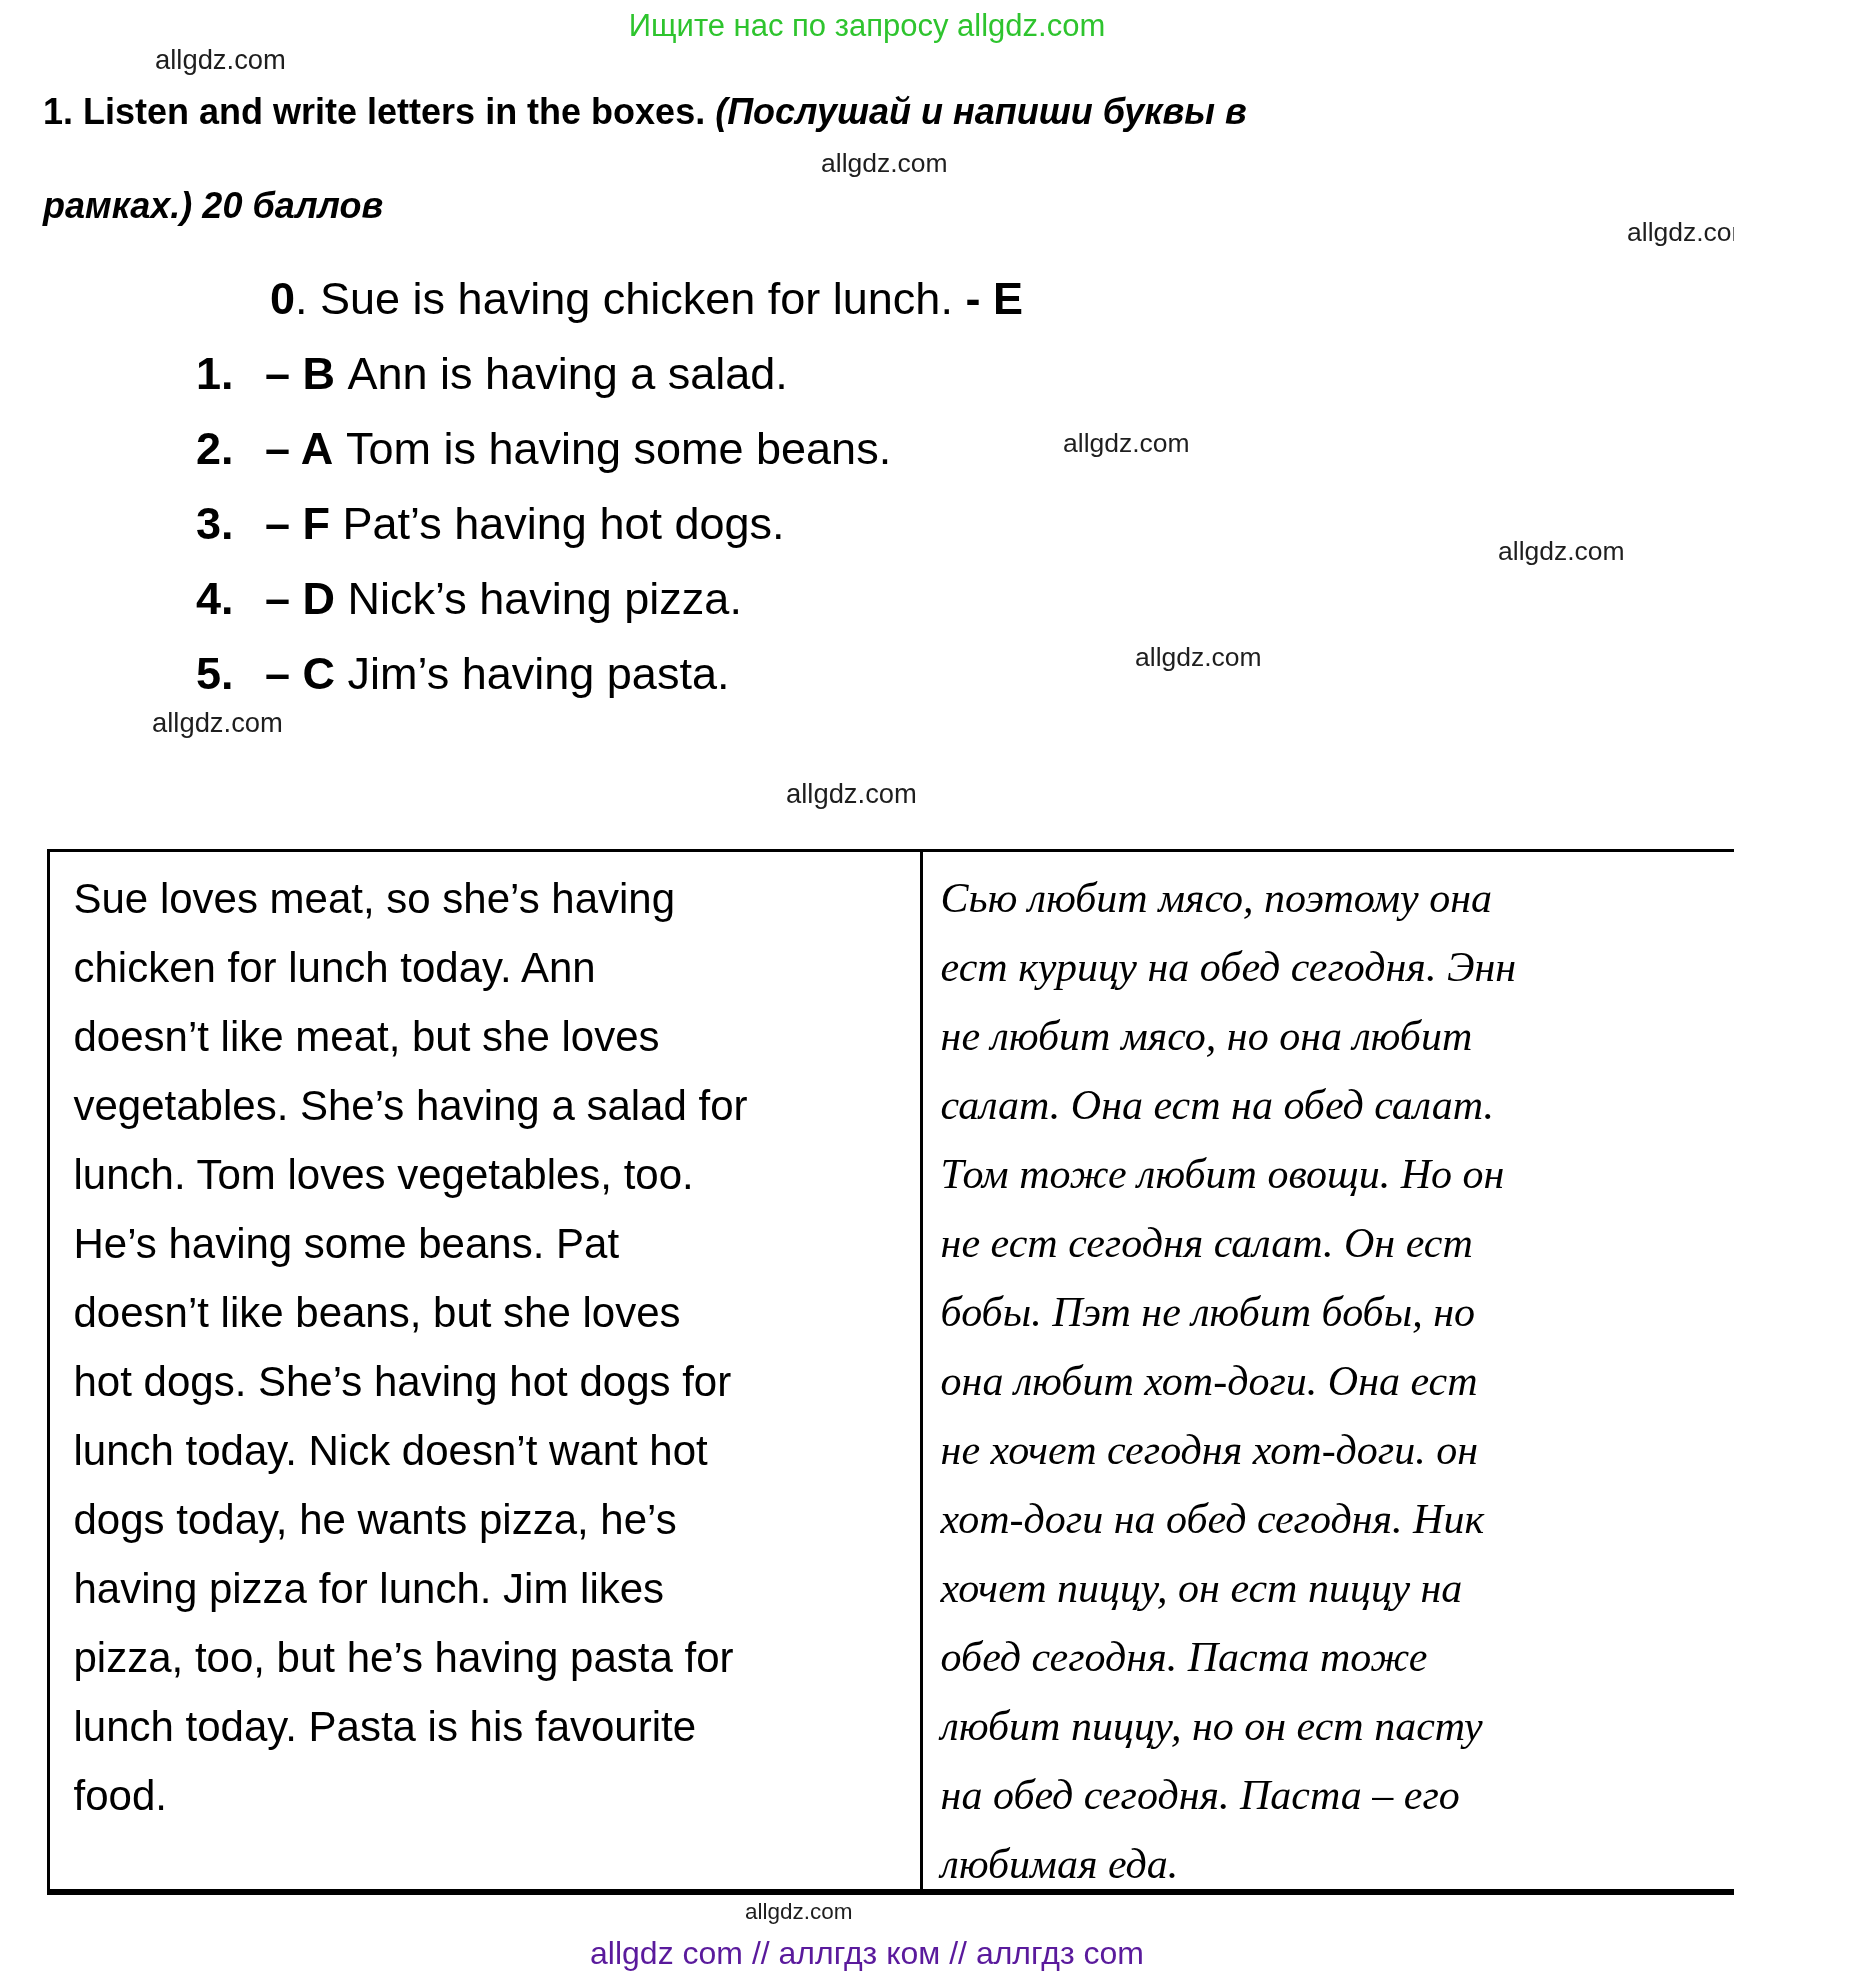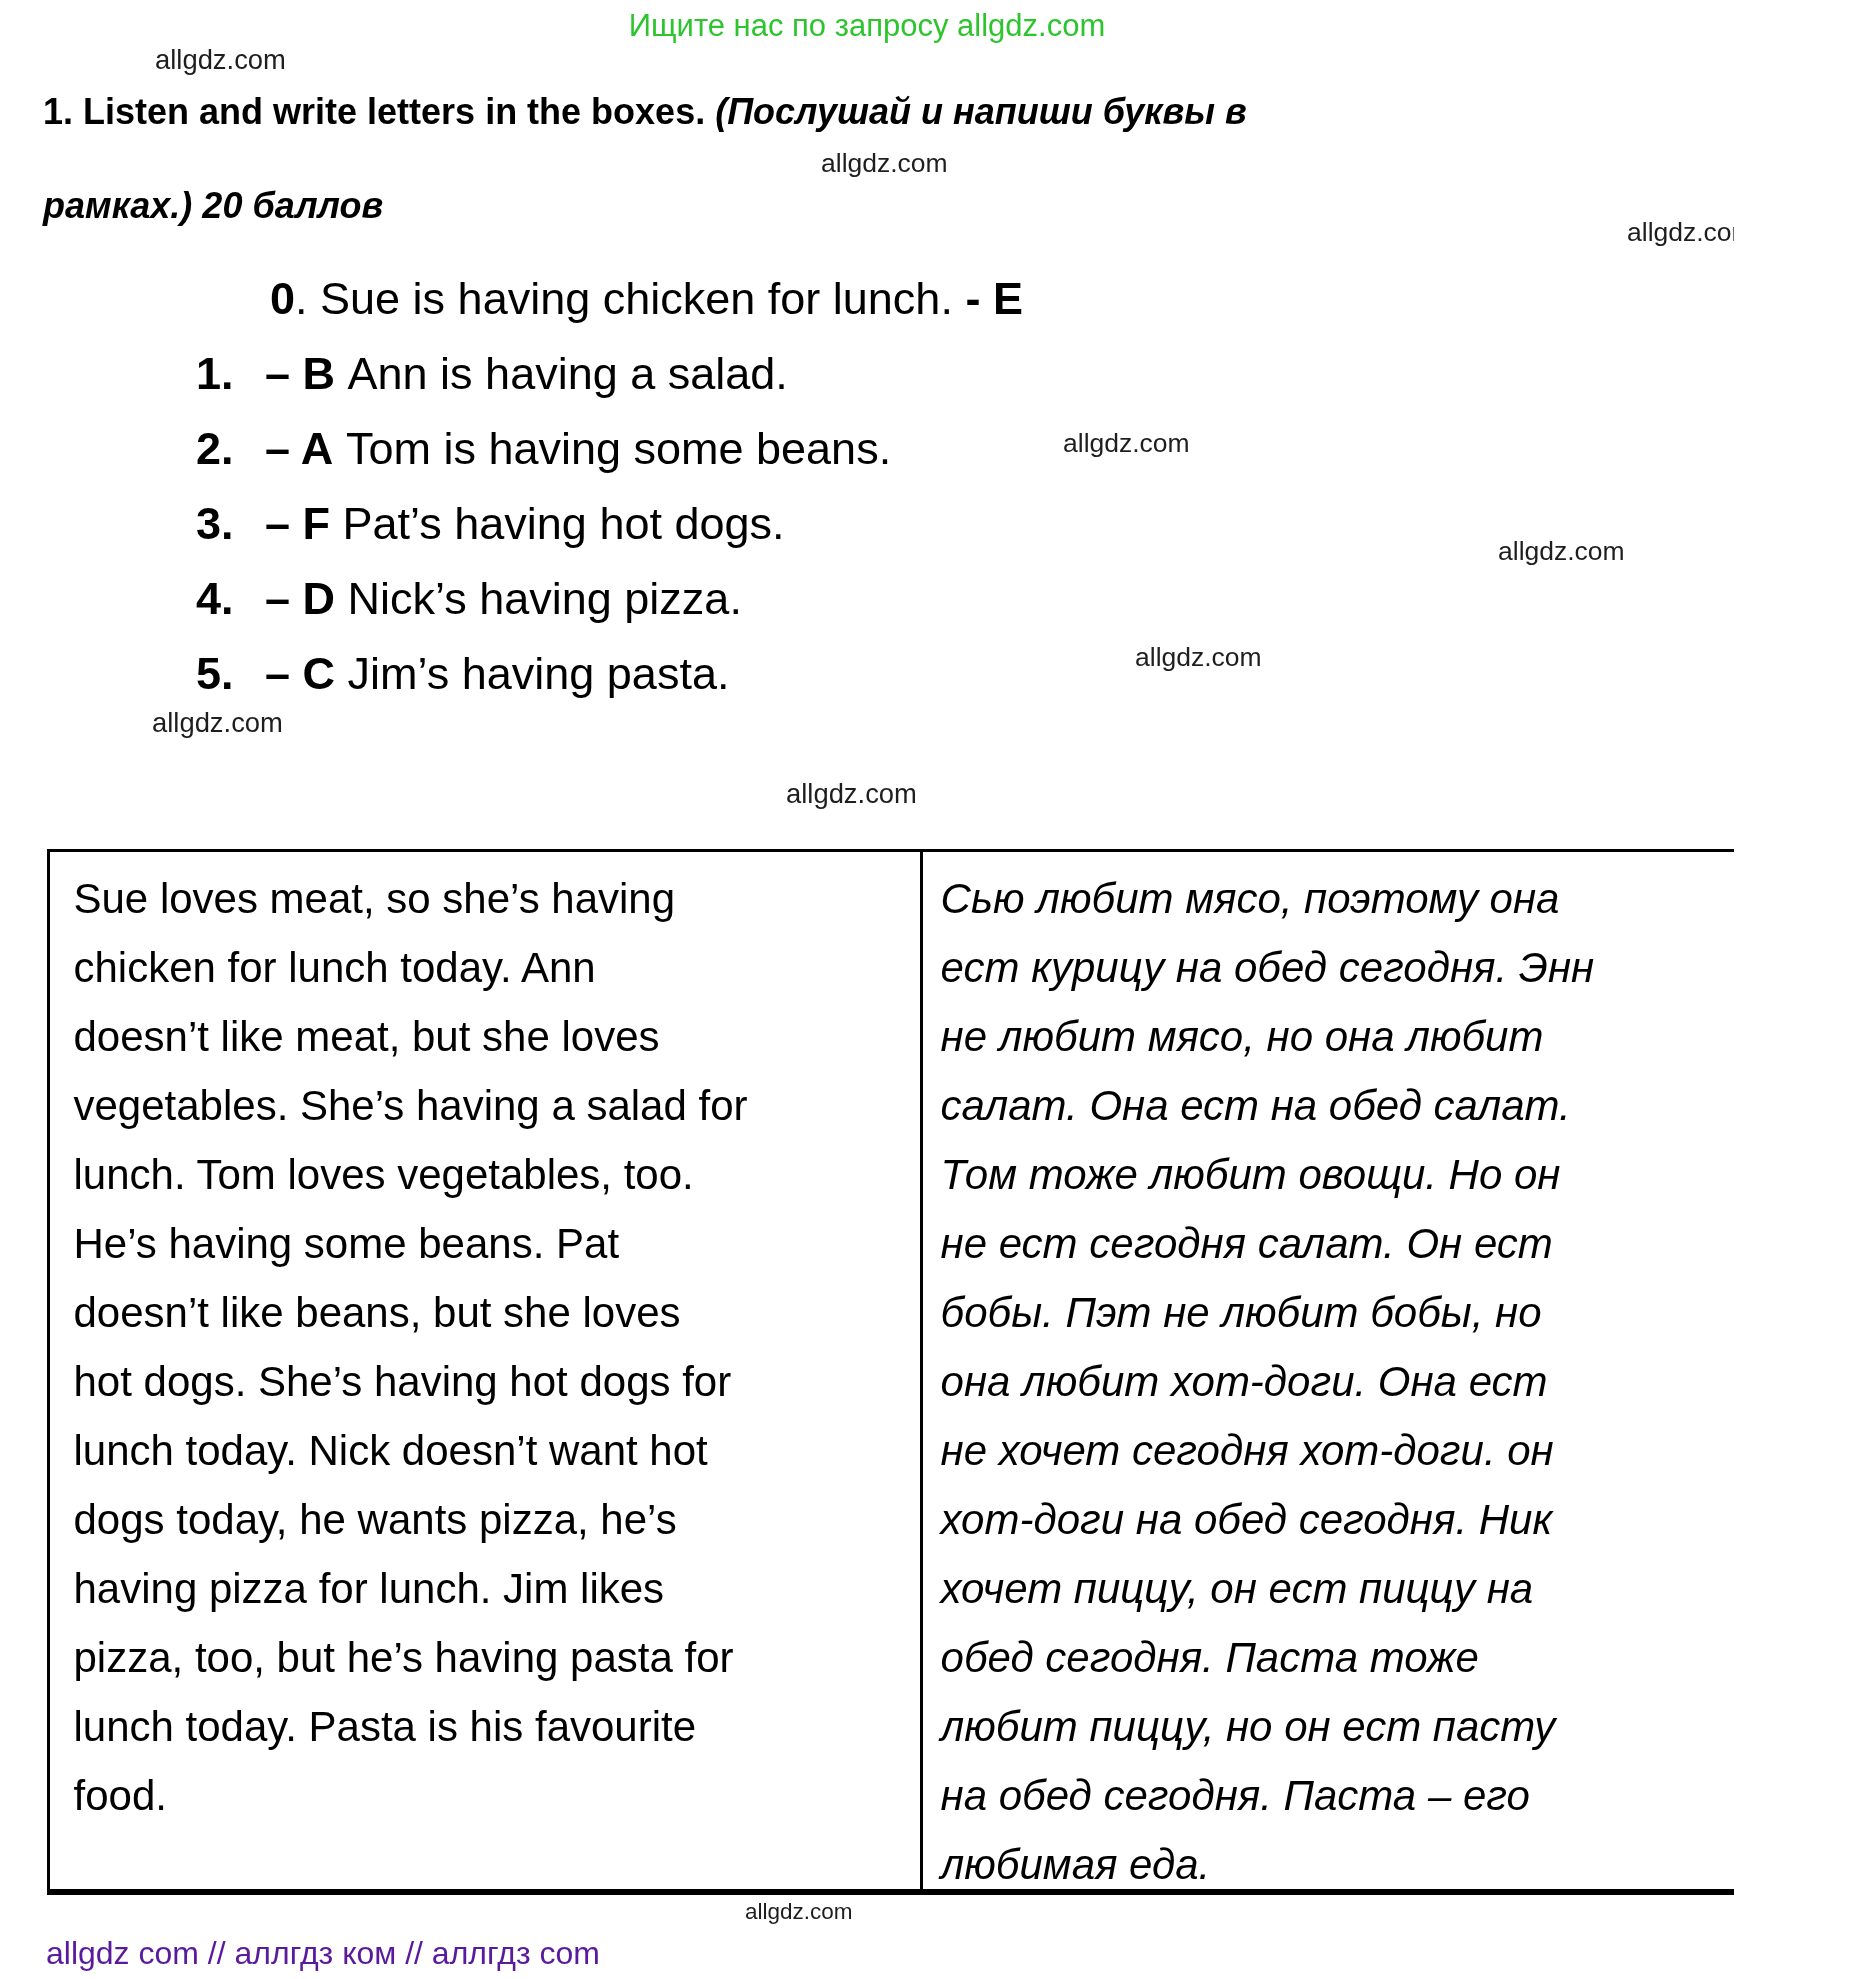--- a/index.html
+++ b/index.html
@@ -34,24 +34,25 @@
   }
   .cell{box-sizing:border-box;font-size:42px;line-height:69px;}
   .cell div{white-space:nowrap;}
   .english-cell{
     width:873px;border-right:3.9px solid #000;
     padding:11.8px 3.9px 0 23.5px;
   }
   .russian-cell{
     flex:1;font-style:italic;
     padding:11.8px 7.8px 0 17.6px;
+    font-family:Liberation Serif, serif;
   }
   .footer-links{
-    position:absolute;top:1935px;left:0;width:100%;
-    font-size:32px;font-weight:400;padding-left:46px;
+    position:absolute;top:1935px;left:0;width:100%;text-align:center;
+    font-size:32px;font-weight:400;
   }
 </style>
 </head>
 <body>
 
 <div class="page">
 
   <div class="promo-banner" style="color: rgb(46, 196, 46);">Ищите нас по запросу allgdz.com</div>
 
   <span class="wm" style="left:155px;top:45px;font-size:27.4px;">allgdz.com</span>

